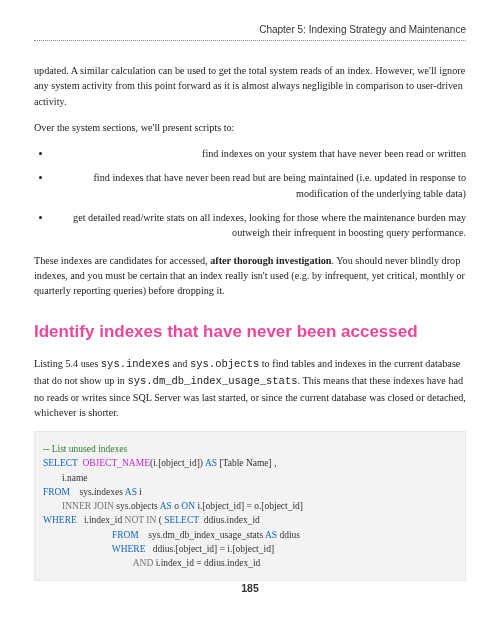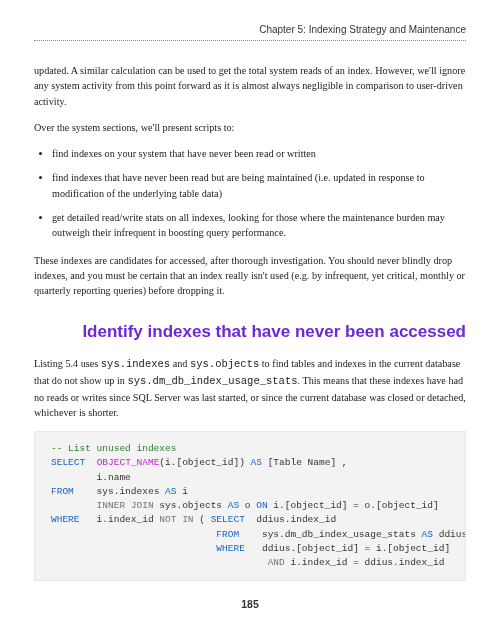--- a/index.html
+++ b/index.html
@@ -24,56 +24,56 @@
     margin-bottom: 22px;
   }
   .para {
     margin-bottom: 11px;
     text-align: left;
   }
   .bullets {
     list-style: disc;
     padding-left: 18px;
     margin-bottom: 12px;
+    text-align: right;
   }
   .bullets li {
     margin-bottom: 9px;
   }
-  .bold { font-weight: normal; }
+  .bold { font-weight: bold; }
   .mono {
     font-family: 'Courier New', Courier, monospace;
     font-size: 10.5px;
   }
   h2.heading {
     font-family: 'Trebuchet MS', 'Segoe UI', sans-serif;
     font-weight: 700;
     font-size: 17px;
-    color: #6d28d9;
+    color: #ec4899;
     margin-top: 20px;
     margin-bottom: 12px;
-    text-align: right;
   }
   .codeblock {
     background: #f3f3f3;
     border: 0.5px solid #e8e8e8;
-    padding: 10px 12px 10px 16px;
-    font-family: Liberation Mono, monospace;
+    padding: 10px 12px 10px 8px;
+    font-family: Liberation Serif, serif;
     font-size: 9.5px;
     line-height: 1.5;
     white-space: pre;
     color: #333;
     overflow: hidden;
   }
   .c-comment { color: #2e7d32; }
   .c-kw      { color: #1565c0; }
   .c-func    { color: #c026d3; }
   .c-grey    { color: #757575; }
   .page-num {
     position: absolute;
-    bottom: 4px;
+    bottom: 20px;
     left: 0;
     width: 100%;
     text-align: center;
     font-family: 'Trebuchet MS', 'Segoe UI', sans-serif;
     font-weight: 700;
     font-size: 10.5px;
     color: #333;
   }
   .page-num::before,
   .page-num::after {

